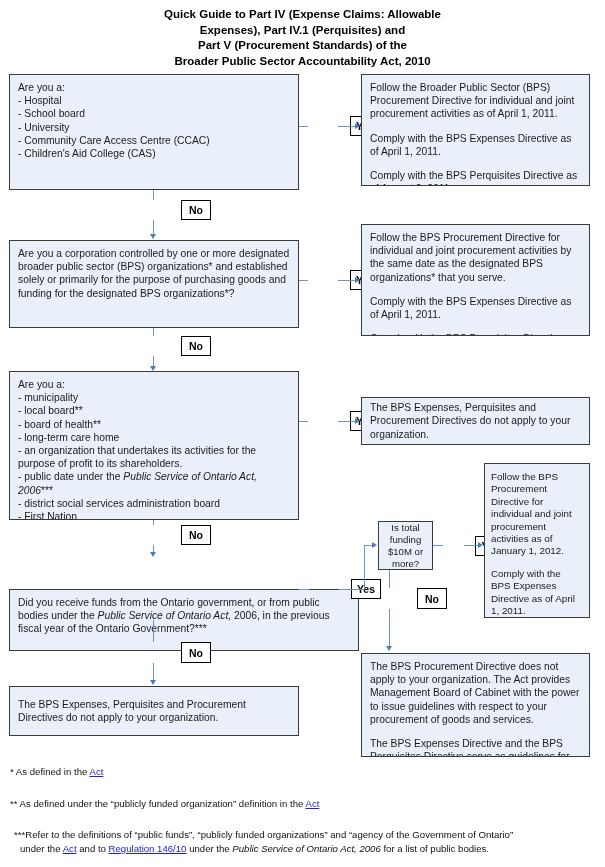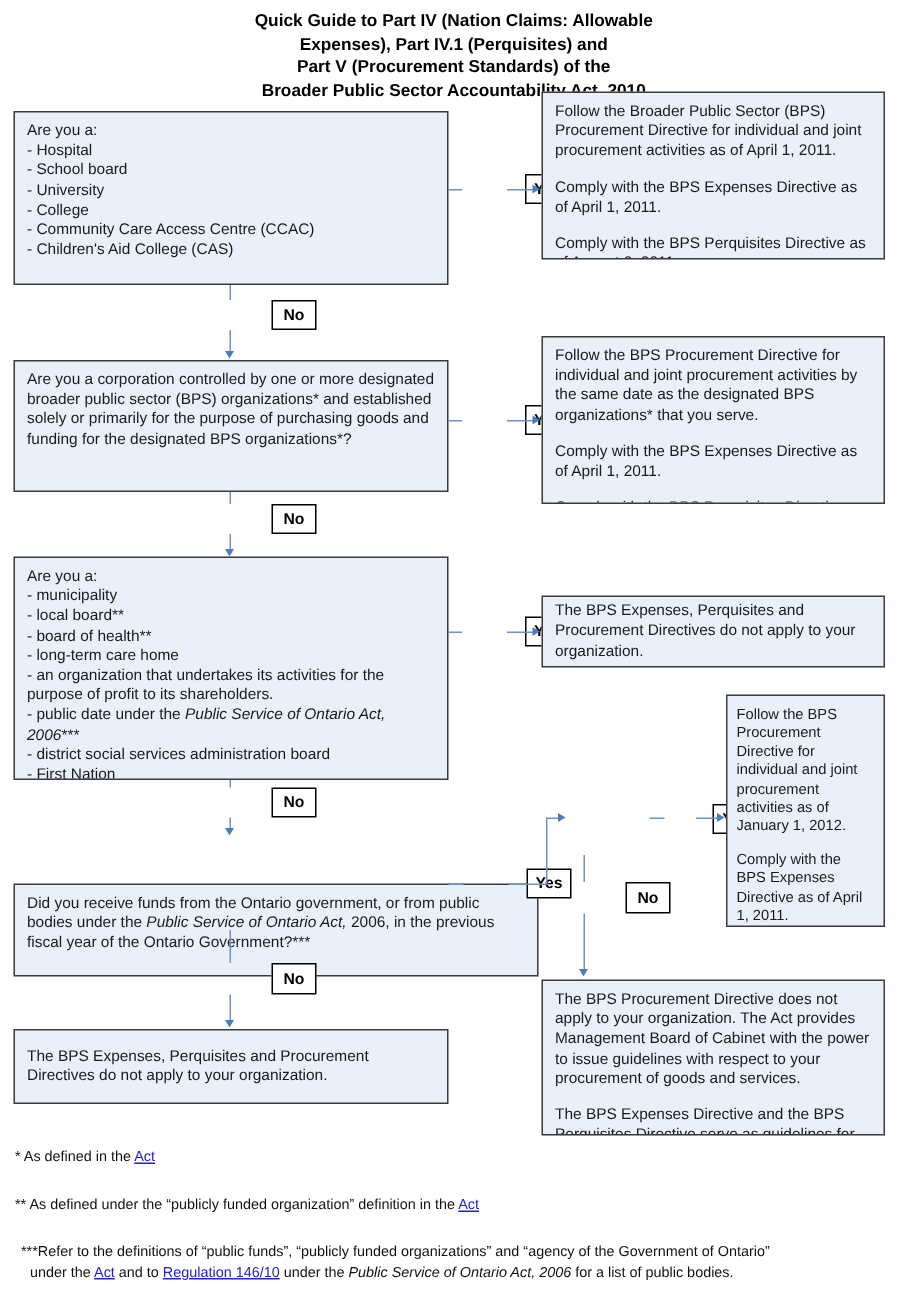--- a/index.html
+++ b/index.html
@@ -115,42 +115,41 @@
     color: #2222cc;
     text-decoration: underline;
   }
 </style>
 </head>
 <body>
 
 <div id="page">
 
   <div class="title">
-    <div>Quick Guide to Part IV (Nation Claims: Allowable</div>
+    <div>Quick Guide to Part IV (Expense Claims: Allowable</div>
     <div>Expenses), Part IV.1 (Perquisites) and</div>
     <div>Part V (Procurement Standards) of the</div>
     <div>Broader Public Sector Accountability Act, 2010</div>
   </div>
 
   <div class="box" style="left:9px; top:74px; width:290px; height:116px;">
     <div class="line">Are you a:</div>
     <div class="line">- Hospital</div>
     <div class="line">- School board</div>
     <div class="line">- University</div>
-    <div class="line">- College</div>
     <div class="line">- Community Care Access Centre (CCAC)</div>
     <div class="line">- Children's Aid College (CAS)</div>
   </div>
 
   <div class="conn h" style="left:299px; top:126px; width:9px;"></div>
   <div class="label" style="left:308px; top:116px; width:30px; height:20px;">Yes</div>
   <div class="conn h" style="left:338px; top:126px; width:18px;"></div>
   <div class="arrow right" style="left:355px; top:122.5px;"></div>
 
-  <div class="box" style="left:361px; top:61px; width:229px; height:112px;">
+  <div class="box" style="left:361px; top:74px; width:229px; height:112px;">
     <div class="para">Follow the Broader Public Sector (BPS) Procurement Directive for individual and joint procurement activities as of April 1, 2011.</div>
     <div class="para">Comply with the BPS Expenses Directive as of April 1, 2011.</div>
     <div class="para">Comply with the BPS Perquisites Directive as of August 2, 2011.</div>
   </div>
 
   <div class="conn v" style="left:153px; top:190px; width:1.4px; height:10px;"></div>
   <div class="label" style="left:139px; top:200px; width:30px; height:20px;">No</div>
   <div class="conn v" style="left:153px; top:220px; width:1.4px; height:16px;"></div>
   <div class="arrow down" style="left:150px; top:234px;"></div>
 
@@ -204,20 +203,23 @@
     <div class="line"><span>Did you receive funds from the Ontario government, or from public bodies under the </span><i>Public Service of Ontario Act,</i><span> 2006, in the previous fiscal year of the Ontario Government?***</span></div>
   </div>
 
   <div class="conn h" style="left:299px; top:589px; width:10px;"></div>
   <div class="label" style="left:309px; top:579px; width:30px; height:20px;">Yes</div>
   <div class="conn h" style="left:339px; top:589px; width:26px;"></div>
   <div class="conn v" style="left:364px; top:545px; width:1.4px; height:45px;"></div>
   <div class="conn h" style="left:364px; top:545px; width:9px;"></div>
   <div class="arrow right" style="left:372px; top:541.5px;"></div>
 
+  <div class="box small" style="left:378px; top:521px; width:55px; height:49px; display:flex; align-items:center; justify-content:center;">
+    <div class="line">Is total funding $10M or more?</div>
+  </div>
 
   <div class="conn h" style="left:433px; top:545px; width:10px;"></div>
   <div class="label" style="left:433px; top:536px; width:31px; height:20px;">Yes</div>
   <div class="conn h" style="left:464px; top:545px; width:15px;"></div>
   <div class="arrow right" style="left:478px; top:541.5px;"></div>
 
   <div class="box narrow" style="left:484px; top:463px; width:106px; height:155px;">
     <div class="para">Follow the BPS Procurement Directive for individual and joint procurement activities as of January 1, 2012.</div>
     <div class="para">Comply with the BPS Expenses Directive as of April 1, 2011.</div>
 

